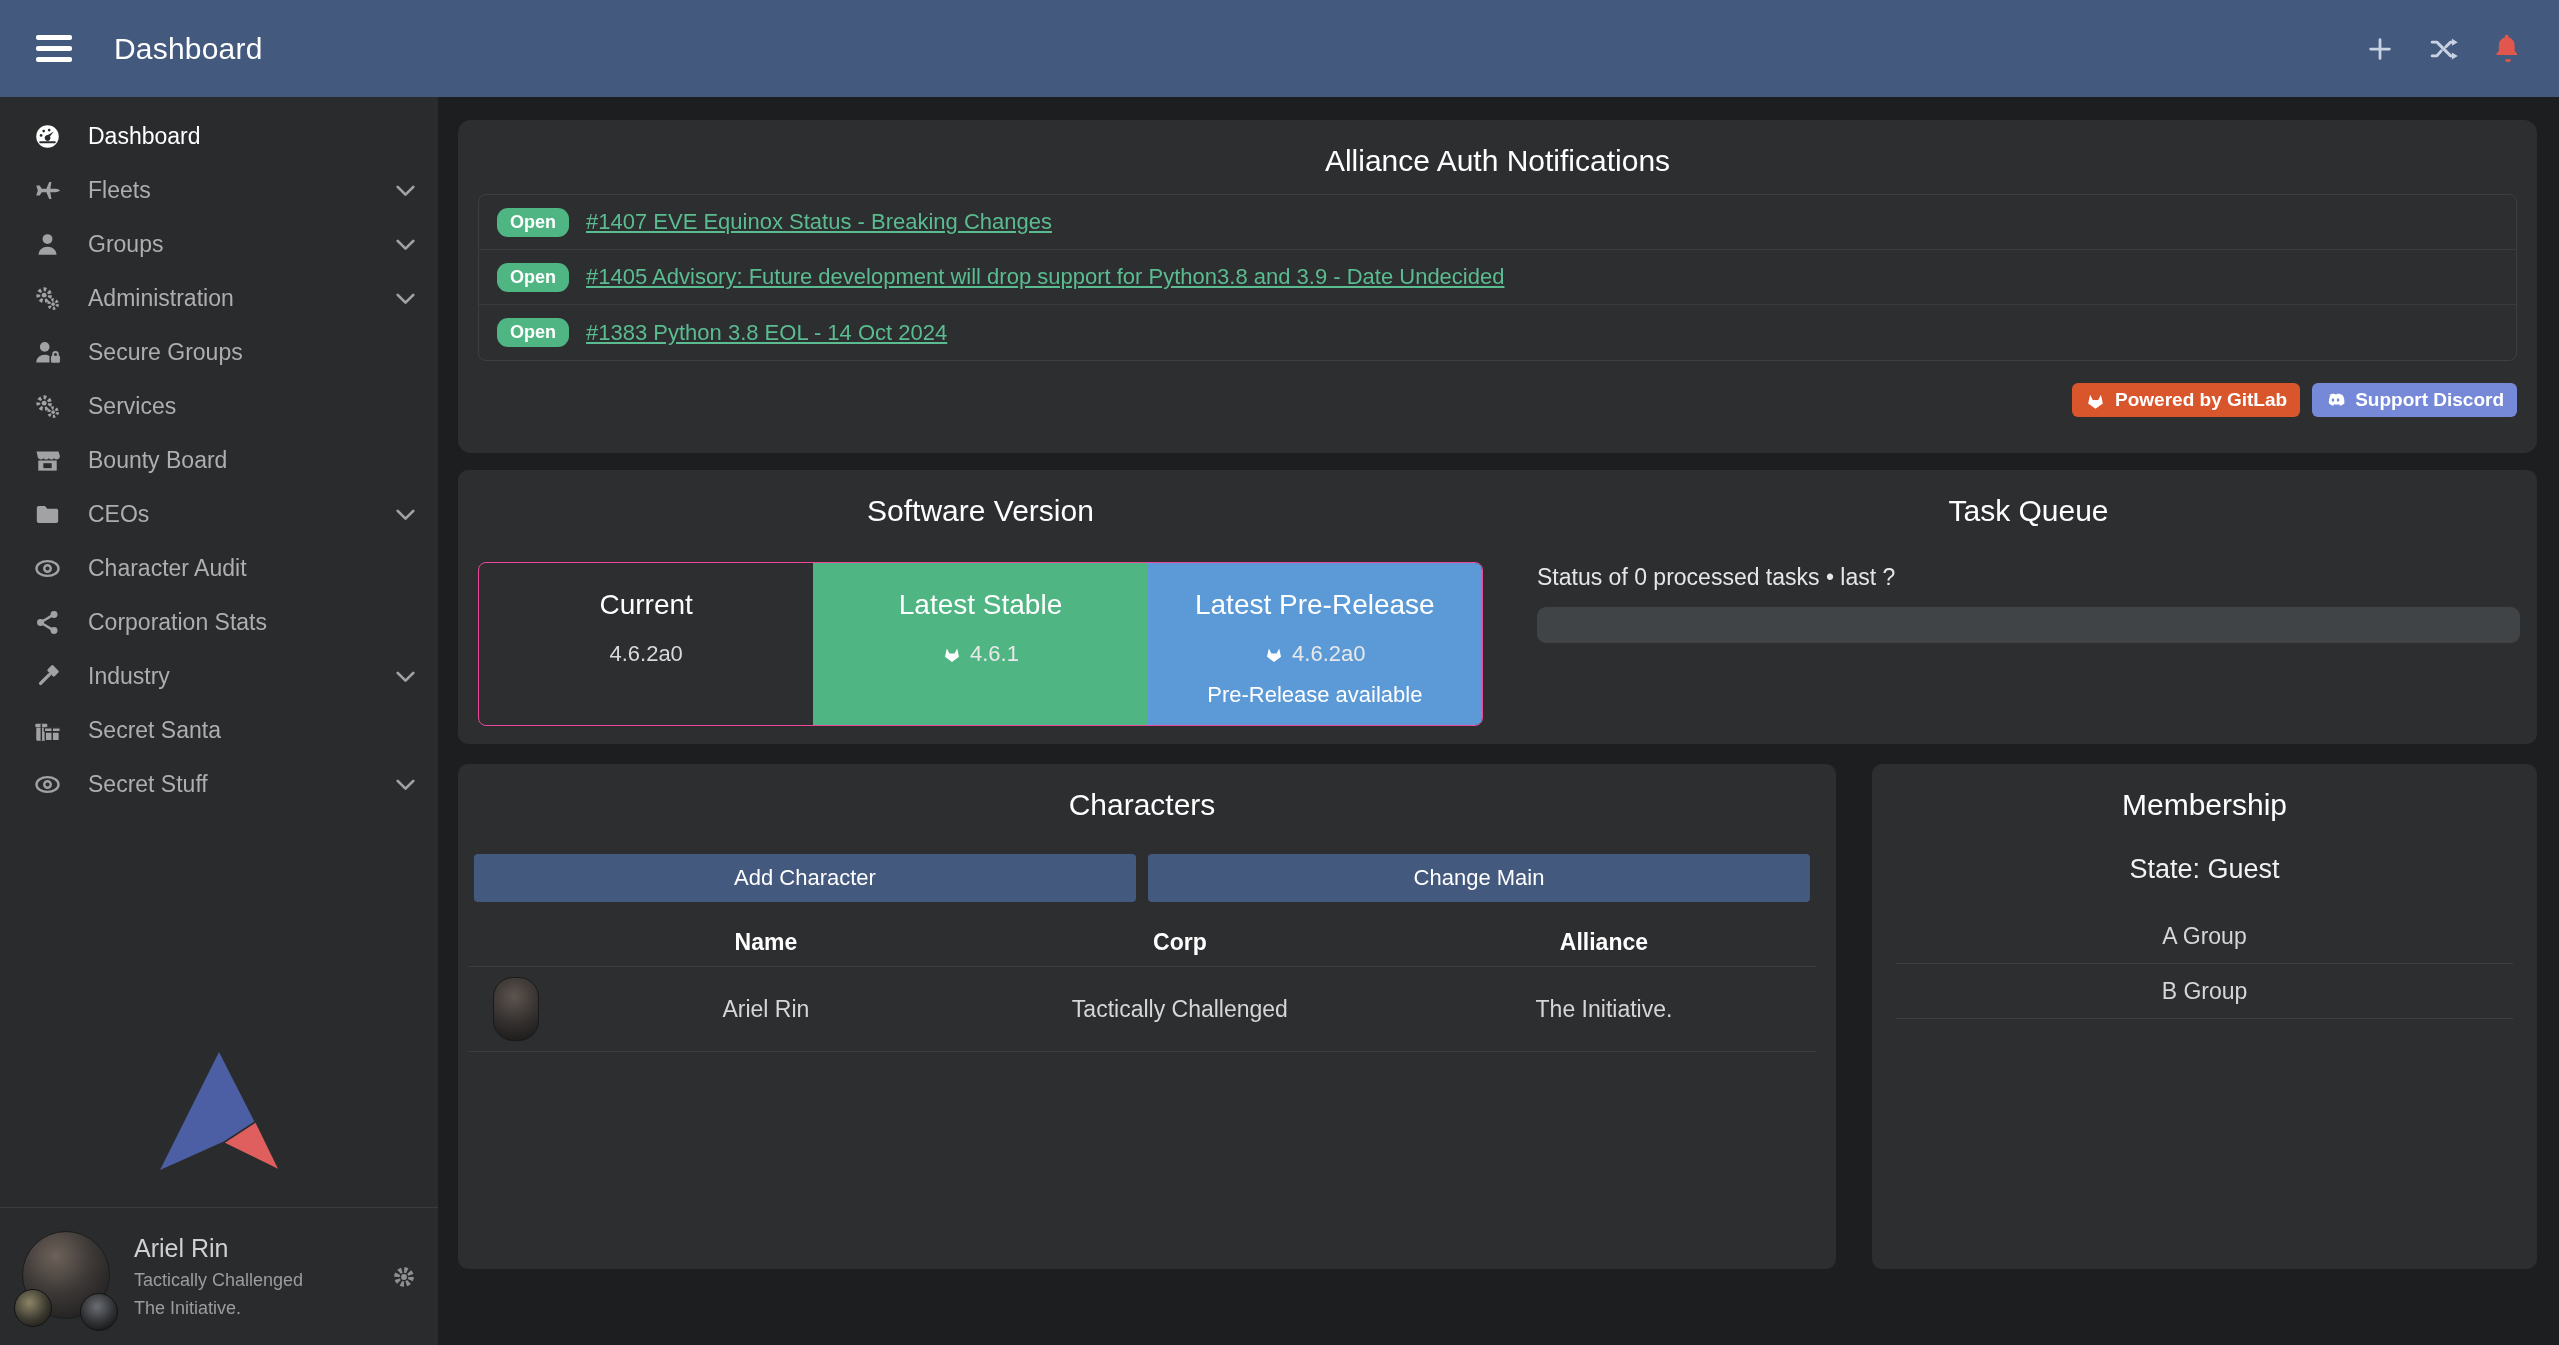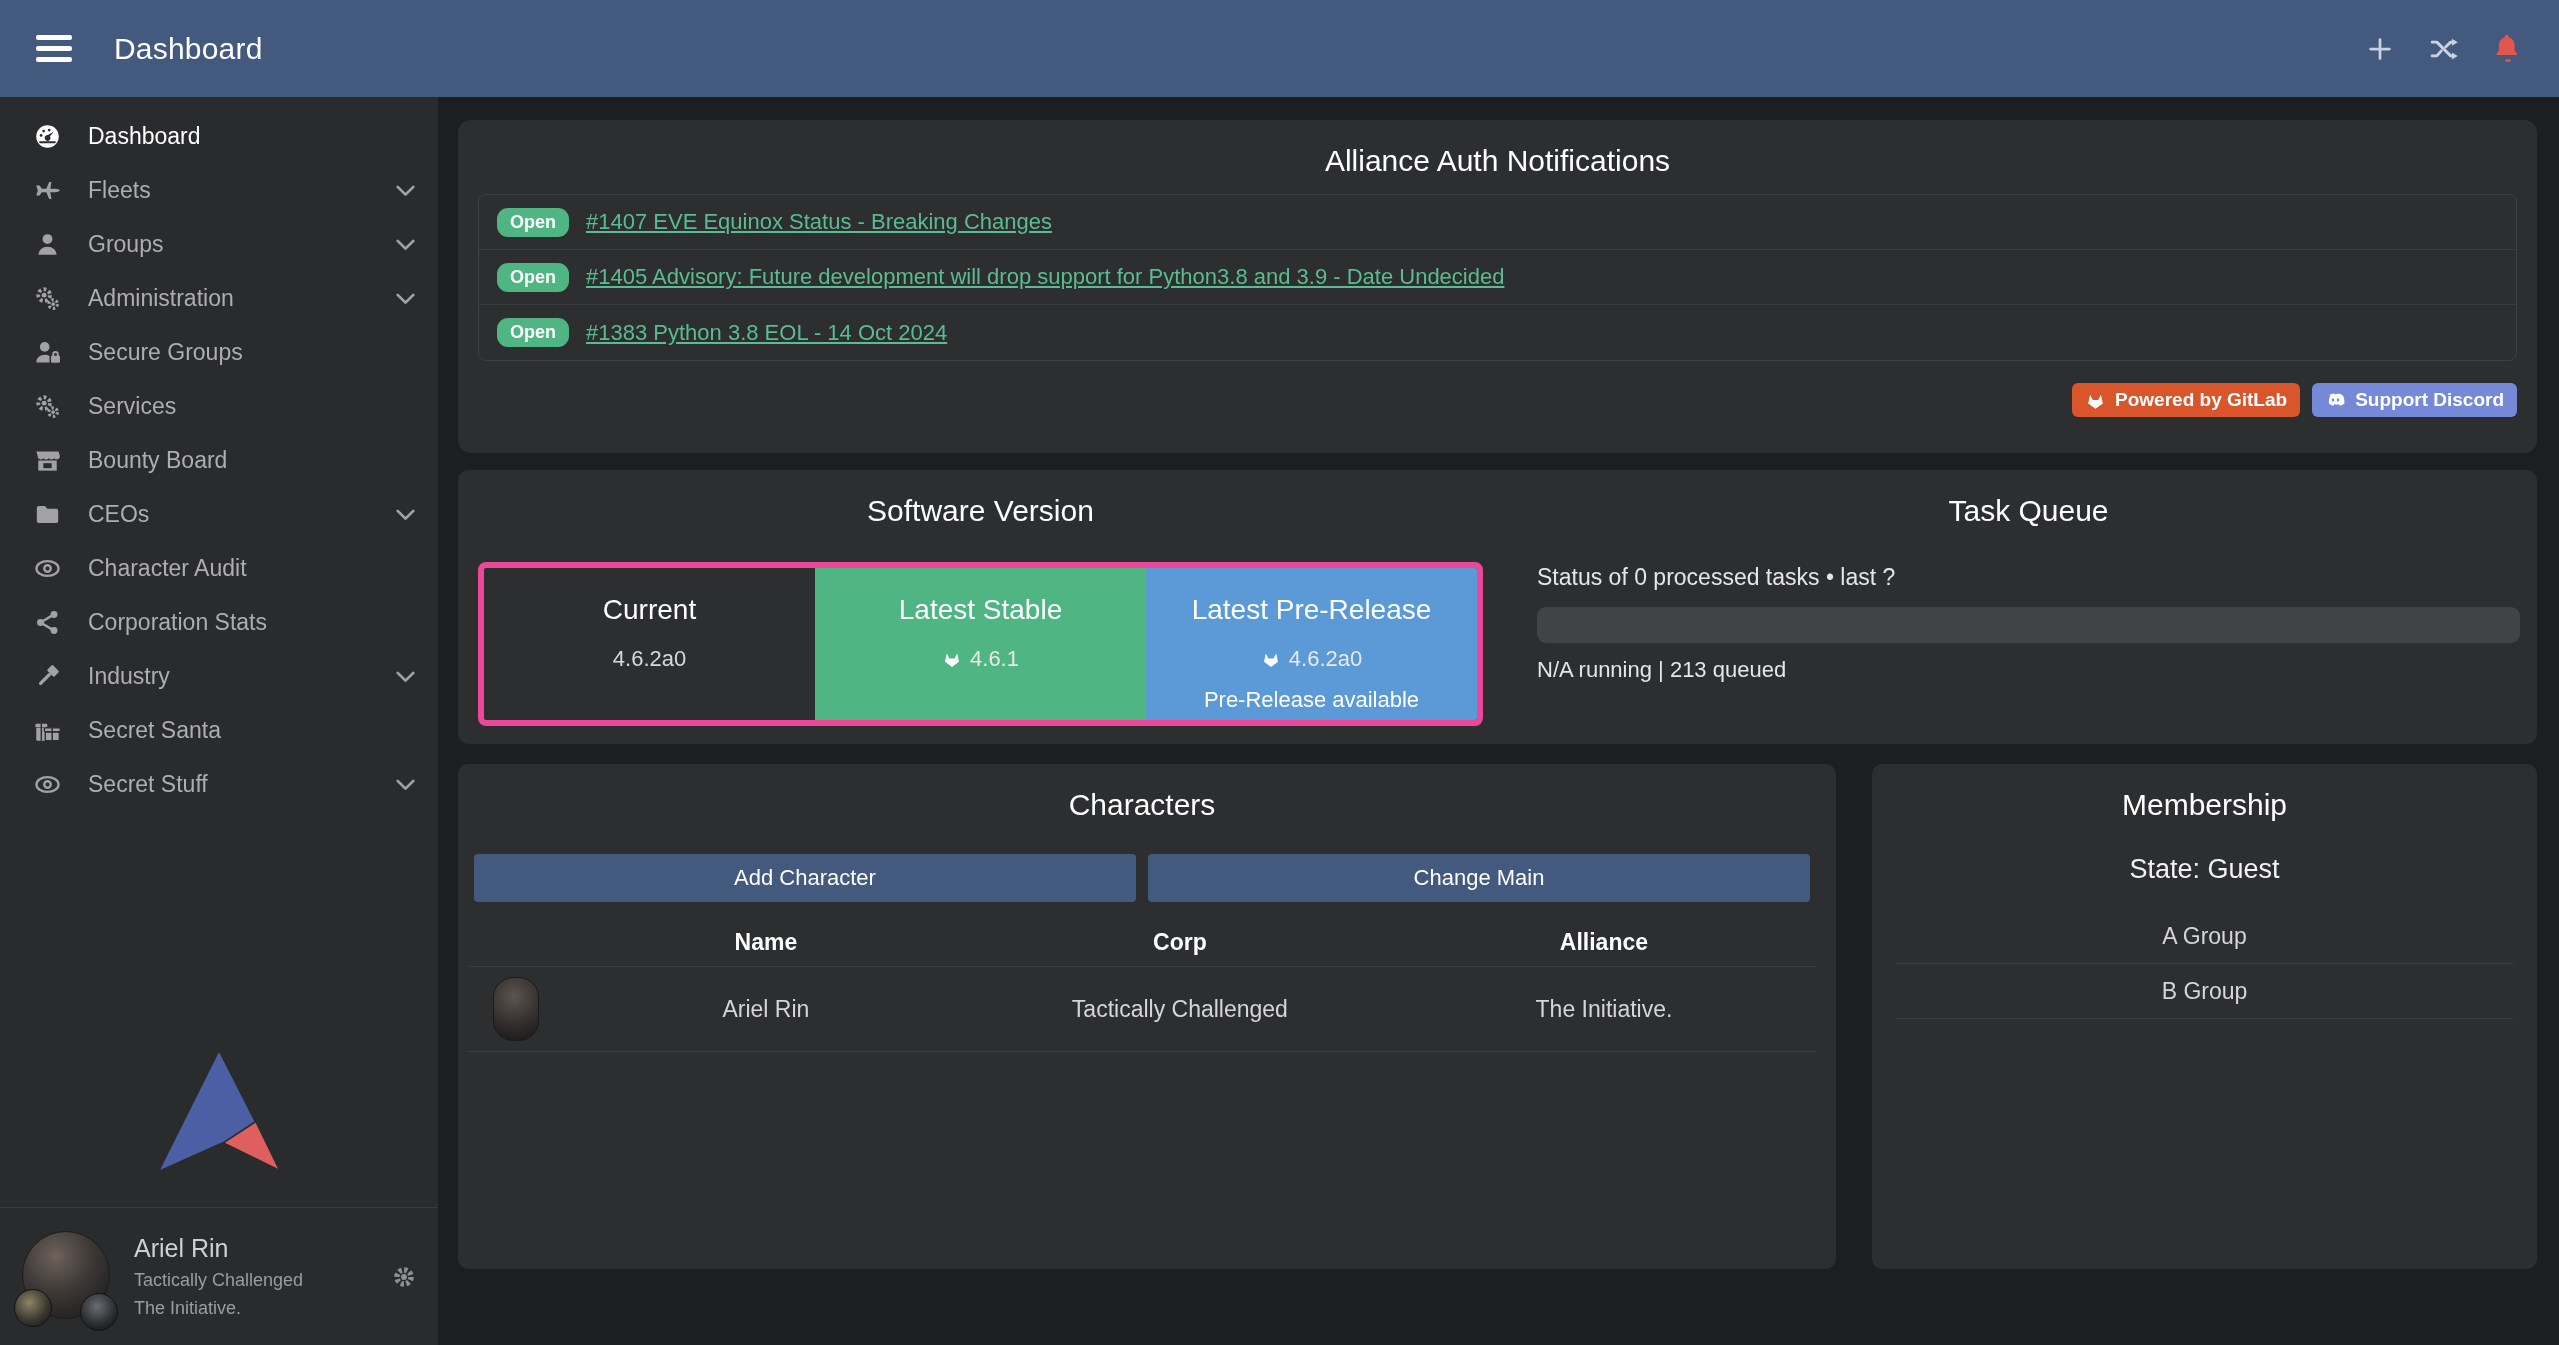--- a/index.html
+++ b/index.html
@@ -88,21 +88,21 @@
   .ext-badge svg{ width:21px; height:21px; }
   .ext-badge.gitlab{ background:#d9552c; }
   .ext-badge.discord{ background:#7589d8;justify-content:space-between; }
 
   
   #row2{ margin-top:17px; height:274px; display:flex; }
   .sv-col{ width:1045px; padding:24px 0 0 20px; flex:0 0 auto; }
   .sv-col .panel-title{ width:1005px; }
   .version-row{
     margin-top:34px; width:1005px; height:164px; display:flex;
-    border:6px solid #ec4899; border-radius:8px; overflow:hidden;
+    border:1px solid #ec4899; border-radius:8px; overflow:hidden;
   }
   .v-cell{ flex:1; text-align:center; padding-top:26px; }
   .v-label{ font-size:28px; color:#fff; }
   .v-version{ font-size:22px; color:#e9e9e9; margin-top:20px; display:flex; justify-content:center; align-items:center; gap:8px; }
   .v-version svg{ width:20px; height:20px; }
   .v-note{ font-size:22px; color:#fff; margin-top:15px; }
   .cell-current .v-version{ color:#d9d9d9; }
   .cell-stable{ background:#4fb583; }
   .cell-pre{ background:#5b9ad6; }
   .tq-col{ flex:1; padding:24px 17px 0 34px; }
@@ -458,21 +458,20 @@
           <div class="v-note">Pre-Release available</div>
         </div>
       </div>
     </div>
     <div class="tq-col">
       <div class="panel-title">Task Queue</div>
       <div class="tq-status">Status of 0 processed tasks • last ?</div>
       <div class="progress">
         <div class="progress-fill" id="tq-fill" style="width: 0%;"></div>
       </div>
-      <div class="tq-queue">N/A running | 213 queued</div>
     </div>
   </div>
 
   <div id="row3">
     <div class="panel" id="chars-panel">
       <div class="panel-title">Characters</div>
       <div class="btn-row">
         <button class="btn">Add Character</button>
         <button class="btn">Change Main</button>
       </div>

